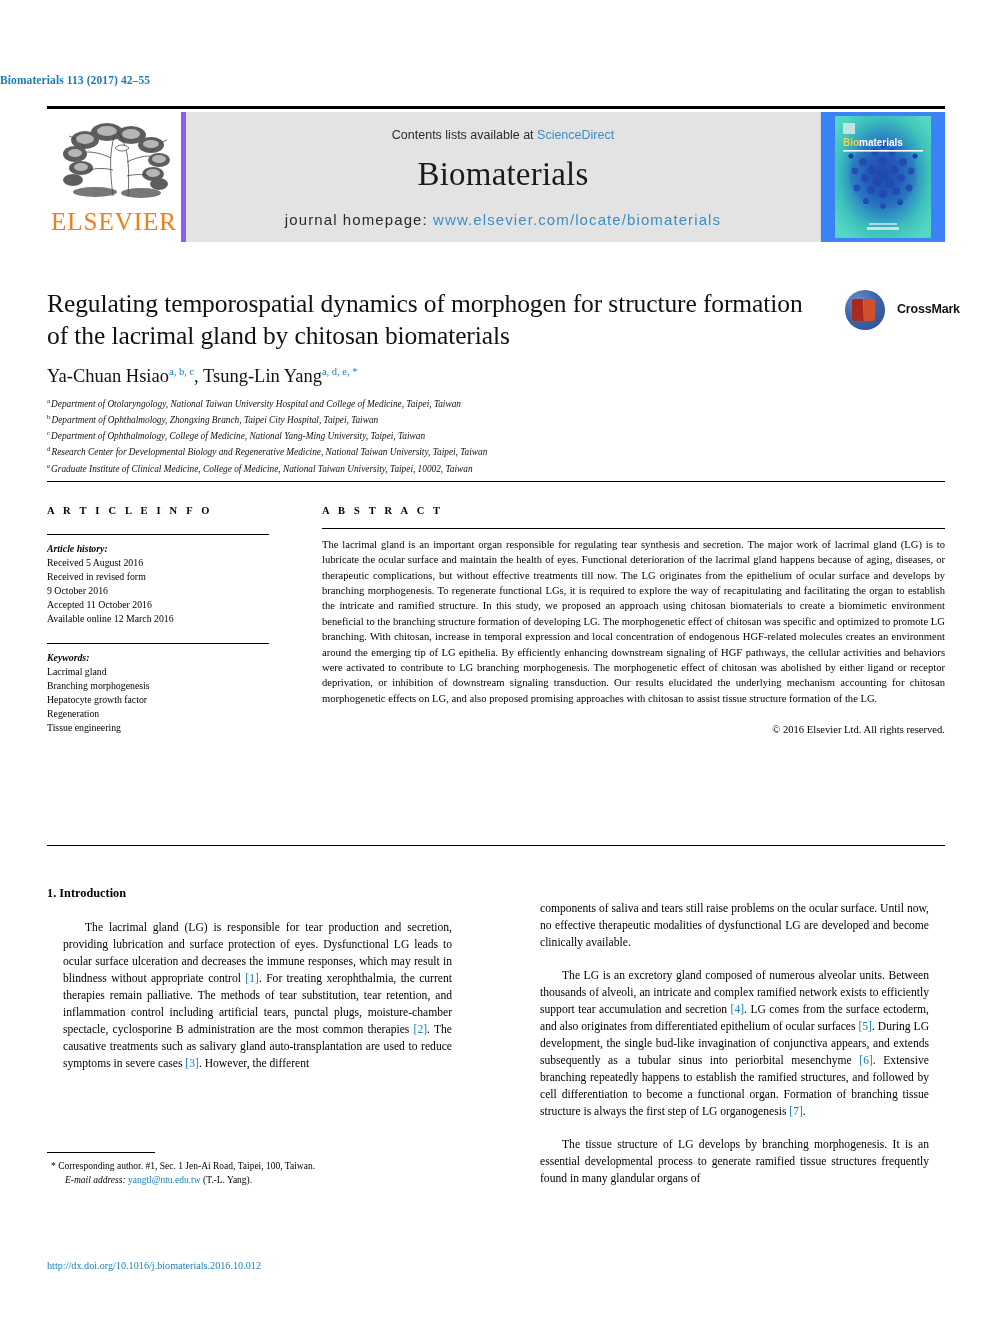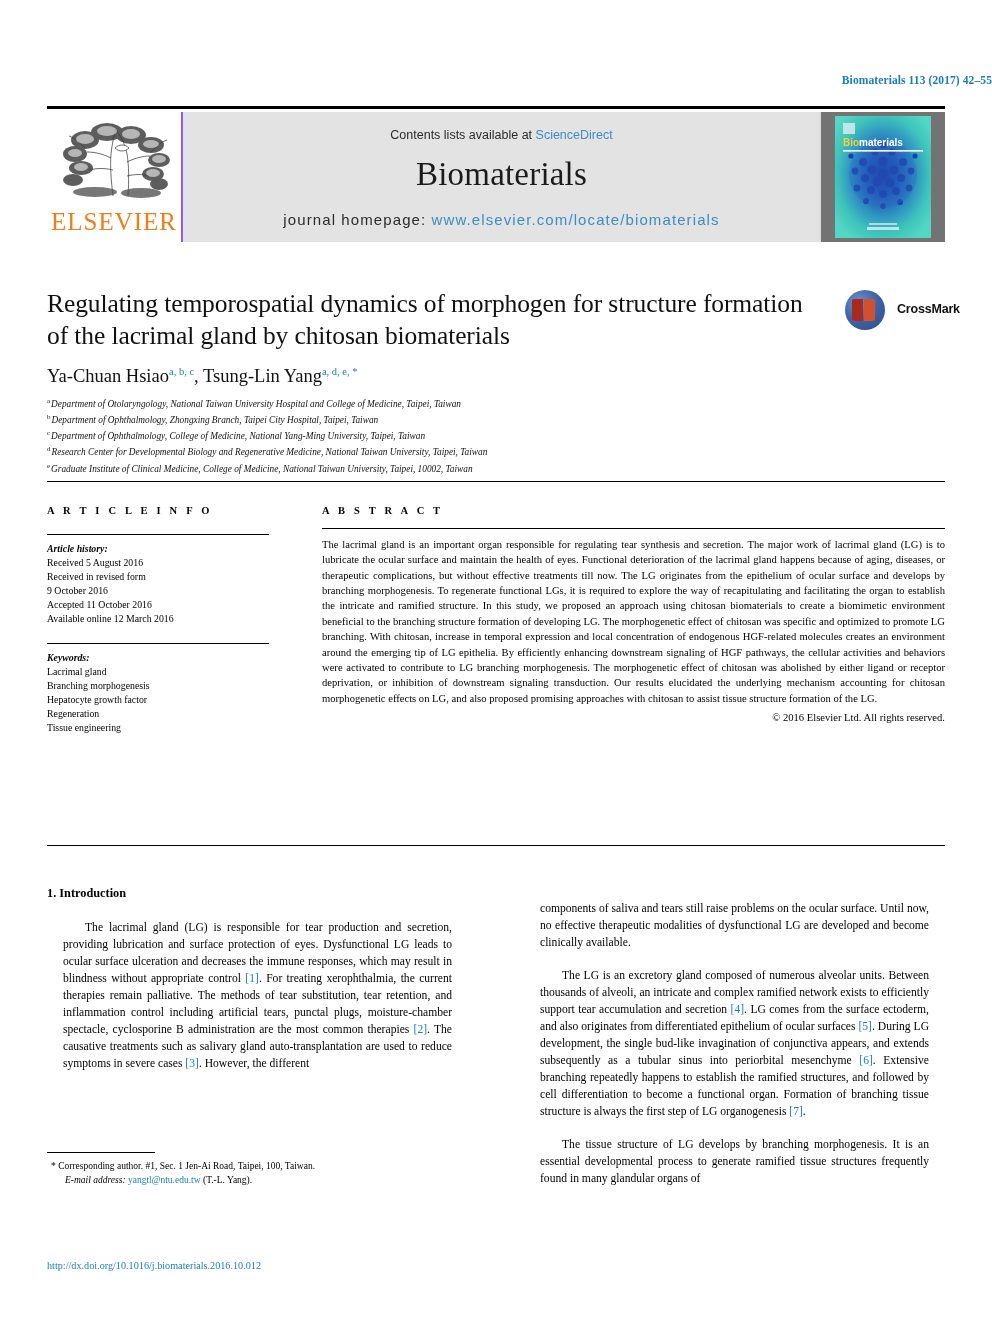--- a/index.html
+++ b/index.html
@@ -21,21 +21,21 @@
     width: 992px;
     height: 1323px;
   }
 
   
   .runhead {
     position: absolute;
     top: 74px;
     left: 0;
     width: 992px;
-    text-align: right;
+    text-align: left;
     font-size: 11.5px;
     font-weight: bold;
     color: #1a7db6;
     letter-spacing: .1px;
   }
 
   
   .masthead {
     position: absolute;
     left: 47px;
@@ -53,21 +53,21 @@
     height: 130px;
     display: flex;
     flex-direction: row;
     align-items: stretch;
   }
   .elsevier-block {
     width: 134px;
     flex: 0 0 134px;
     background: #ffffff;
     position: relative;
-    border-right: 2px solid #8b5cf6;
+    border-right: 5px solid #8b5cf6;
   }
   .elsevier-tree {
     position: absolute;
     left: 8px; top: 6px;
     width: 118px; height: 82px;
   }
   .elsevier-word {
     position: absolute;
     left: 4px;
     bottom: 8px;
@@ -109,21 +109,21 @@
     font-family: "Liberation Sans", sans-serif;
     font-size: 15px;
     color: #2b2b2b;
     letter-spacing: 1.1px;
   }
   .homepage-line .url { color: #3c8dc5; }
 
   .cover-block {
     width: 124px;
     flex: 0 0 124px;
-    background: #737373;
+    background: #3b82f6;
     position: relative;
     border-left: 1px solid #d9d9d9;
     display: flex;
     align-items: center;
     justify-content: center;
   }
   .cover-art {
     width: 96px;
     height: 122px;
     position: relative;
@@ -246,21 +246,21 @@
     line-height: 1.45;
     text-align: justify;
   }
   .abstract-rule {
     border-top: 1px solid #000;
     margin: 0 0 8px 0;
     width: 623px;
   }
   .copyright {
     text-align: right;
-    margin-top: 4px;
+    margin-top: 16px;
     font-size: 10.6px;
   }
 
   
   .body-rule {
     position: absolute;
     left: 47px;
     top: 845px;
     width: 898px;
     border-top: 1px solid #000;

